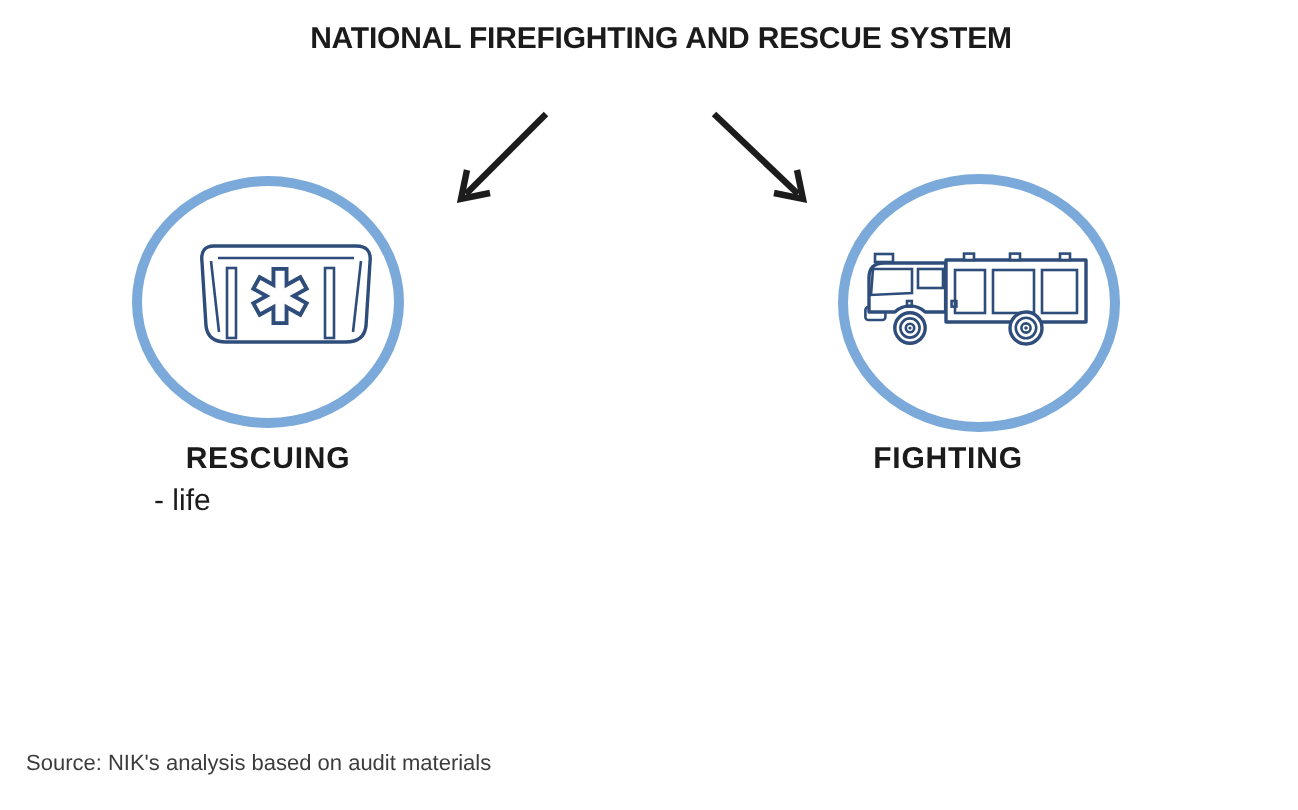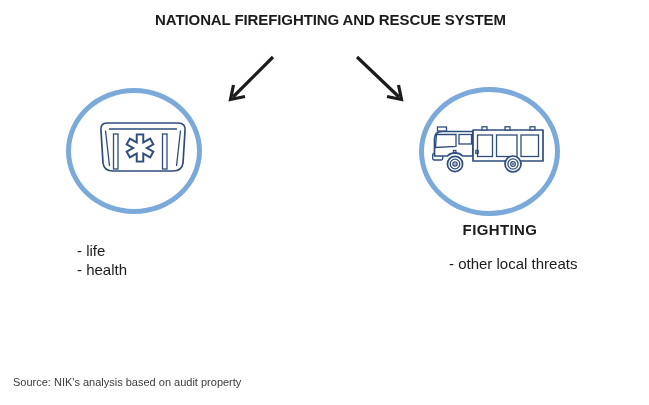--- a/index.html
+++ b/index.html
@@ -49,21 +49,21 @@
   .hub { fill: var(--icon-navy, #2e4d7b); stroke: none; }
   .branch-label {
     position: absolute;
     top: 221px; width: 150px;
     text-align: center;
     font-size: 15px; font-weight: bold;
     letter-spacing: 0.4px;
     color: var(--text-dark, #1b1b1b);
   }
   .branch-label.left  { left: 59px; }
-  .branch-label.right { left: 425px; }
+  .branch-label.right { left: 399px; }
   .branch-list {
     position: absolute;
     font-size: 15px;
     color: var(--text-dark, #1b1b1b);
   }
   .branch-list.left  { left: 77px;  top: 242px; line-height: 18.6px; }
   .branch-list.right { left: 449px; top: 254px; line-height: 19.8px; }
   .source {
     position: absolute;
     left: 13px; top: 376px;
@@ -131,26 +131,25 @@
       <circle class="hub" cx="23" cy="39" r="0.8"></circle>
     </g>
     <g>
       <circle class="stf" cx="81" cy="39" r="8"></circle>
       <circle class="st2" cx="81" cy="39" r="5.1"></circle>
       <circle class="st2" cx="81" cy="39" r="2.3"></circle>
       <circle class="hub" cx="81" cy="39" r="0.9"></circle>
     </g>
   </svg>
 
+  <div class="branch-label left">RESCUING</div>
   <div class="branch-label right">FIGHTING</div>
 
   <div class="branch-list left">
     <div>- life</div>
-    <div>- health</div>
   </div>
 
   <div class="branch-list right">
-    <div>- other local threats</div>
   </div>
 
-  <div class="source">Source: NIK's analysis based on audit property</div>
+  <div class="source">Source: NIK's analysis based on audit materials</div>
 
 </div>
 
 </body></html>

